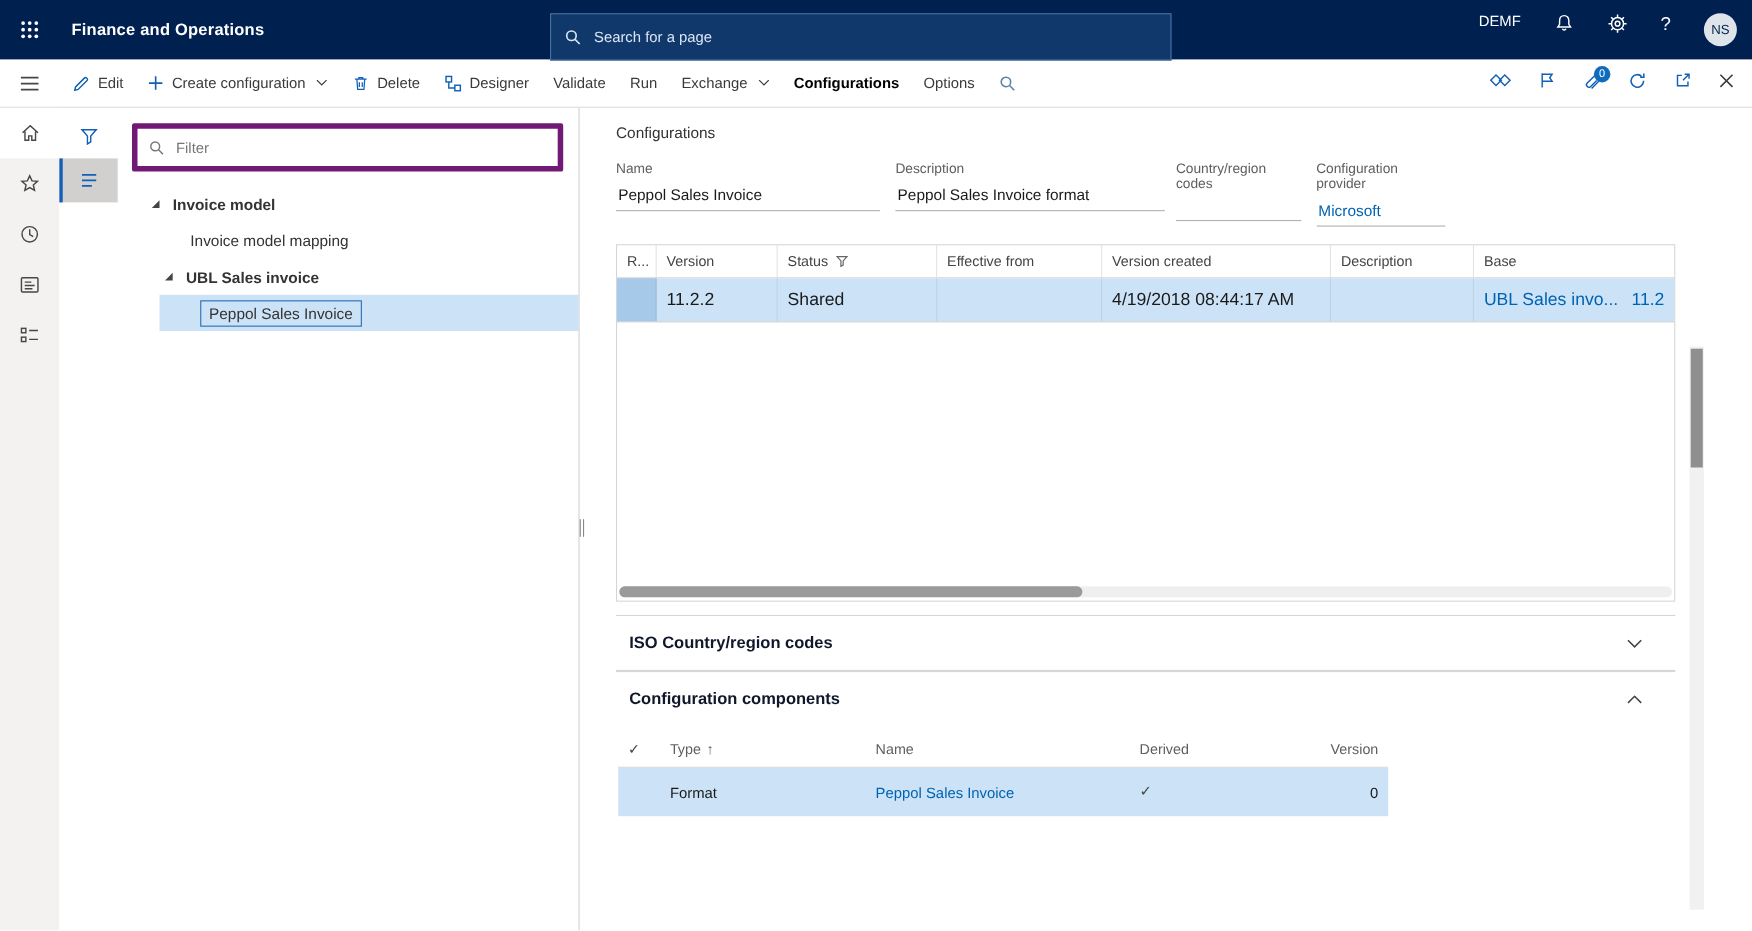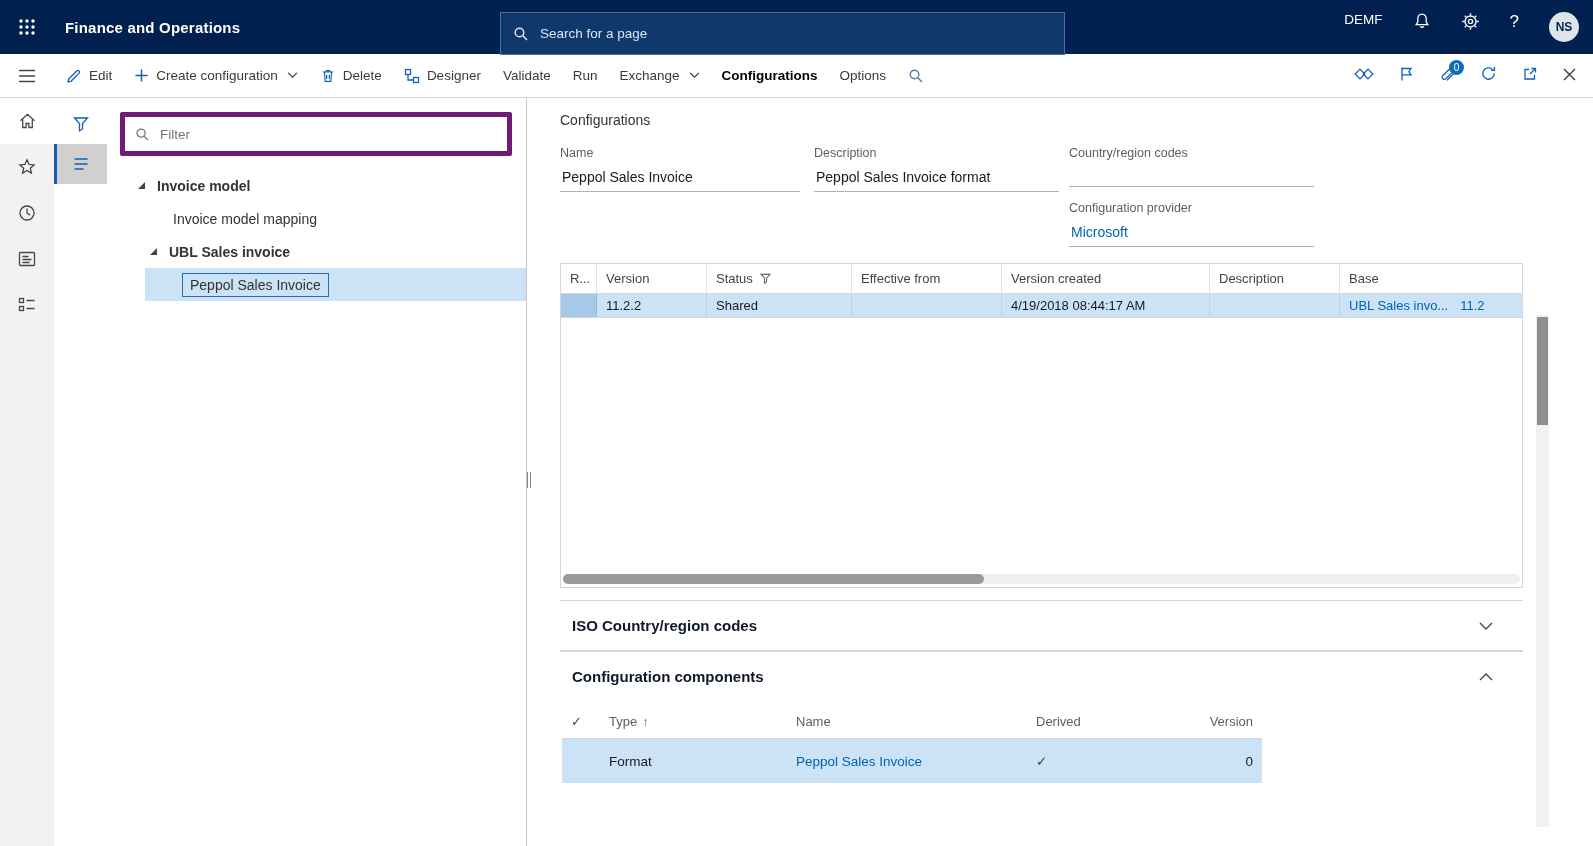--- a/index.html
+++ b/index.html
@@ -12,21 +12,21 @@
   
   .topbar{height:54px;background:#002050;color:#fff;display:flex;align-items:center;position:relative;}
   .waffle{width:54px;height:54px;display:flex;align-items:center;justify-content:center;}
   .app-title{font-size:15px;font-weight:700;margin-left:11px;letter-spacing:.2px;}
   .top-search{position:absolute;left:500px;top:12px;width:565px;height:43px;background:#10386b;border:1px solid #49719f;display:flex;align-items:center;gap:9px;padding:0 12px;}
   .top-search input{flex:1;background:transparent;border:none;outline:none;color:#fff;font-size:13.5px;}
   .top-search input::placeholder{color:#dbe6f5;opacity:1;}
   .top-right{margin-left:auto;display:flex;align-items:flex-start;gap:30px;padding-right:14px;}
   .company{font-size:13.5px;}
   .help-btn{font-size:17px;}
-  .avatar{width:30px;height:30px;border-radius:50%;background:#dfe3ea;color:#00264d;font-size:12px;font-weight:700;display:flex;align-items:center;justify-content:center;}
+  .avatar{width:30px;height:30px;border-radius:50%;background:#dfe3ea;color:#00264d;font-size:12px;font-weight:400;display:flex;align-items:center;justify-content:center;}
 
   
   .actionbar{height:44px;background:#fff;border-bottom:1px solid #d6d6d6;display:flex;align-items:center;}
   .hamburger{width:54px;height:44px;display:flex;align-items:center;justify-content:center;color:#484644;}
   .ab-left{display:flex;align-items:center;gap:22px;padding-left:12px;font-size:13.5px;color:#3b3a39;}
   .ab-btn{display:flex;align-items:center;gap:7px;color:#3b3a39;}
   .ab-btn .ico{color:#1160b7;display:flex;}
   .chev{color:#3b3a39;display:flex;margin-left:2px;}
   .tab.active{font-weight:700;color:#000;}
   .ab-right{margin-left:auto;display:flex;align-items:center;gap:25px;padding-right:17px;color:#1160b7;}
@@ -64,28 +64,28 @@
   .grip{position:absolute;top:50%;left:0;width:4px;height:16px;border-left:1px solid #8a8886;border-right:1px solid #8a8886;}
 
   
   .main{flex:1;background:#fff;position:relative;padding:14px 26px 0 28px;overflow:hidden;}
   .caption{font-size:14px;color:#333;height:18px;}
   .fields{display:flex;margin-top:16px;}
   .field label{display:block;font-size:12.5px;color:#605e5c;margin-bottom:9px;}
   .field .val{font-size:14px;color:#1a1a1a;min-height:18px;border-bottom:1px solid #b3b0ad;padding:0 2px 6px;}
   .f-name{width:240px;}
   .f-desc{width:245px;margin-left:14px;}
-  .col3{width:245px;margin-left:10px;display:flex;flex-direction:column;gap:14px;}
+  .col3{width:245px;margin-left:10px;display:flex;flex-direction:row;gap:14px;}
   .link{color:#0063b1;text-decoration:none;}
 
   .vgrid{margin-top:16px;width:963px;height:325px;border:1px solid #d6d6d6;position:relative;font-size:13px;}
   .vhead{display:grid;grid-template-columns:36px 110px 145px 150px 208px 130px 1fr;height:30px;border-bottom:1px solid #d6d6d6;color:#444;}
   .vhead .hc{display:flex;align-items:center;gap:7px;padding:0 9px;border-right:1px solid #e3e3e3;overflow:hidden;white-space:nowrap;}
   .vhead .hc:last-child{border-right:none;}
-  .vrow{display:grid;grid-template-columns:36px 110px 145px 150px 208px 130px 1fr;height:24px;background:#cce3f7;border-bottom:1px solid #d6d6d6;color:#1a1a1a;font-size:13px;}
+  .vrow{display:grid;grid-template-columns:36px 110px 145px 150px 208px 130px 1fr;height:40px;background:#cce3f7;border-bottom:1px solid #d6d6d6;color:#1a1a1a;font-size:16px;}
   .vrow .c{display:flex;align-items:center;padding:0 9px;border-right:1px solid rgba(0,0,0,0.07);overflow:hidden;white-space:nowrap;}
   .vrow .c:last-child{border-right:none;}
   .sel-cell{background:#a6c8e9;}
   .base-c{gap:12px;}
   .hscroll{position:absolute;left:2px;right:2px;bottom:3px;height:10px;background:#efefef;border-radius:5px;}
   .hthumb{width:44%;height:10px;background:#9a9a9a;border-radius:5px;}
 
   .fasttab{width:963px;}
   .ft-head{height:50px;display:flex;align-items:center;justify-content:space-between;border-top:1px solid #d6d6d6;padding:0 30px 0 12px;}
   .fasttab.collapsed{margin-top:12px;border-bottom:1px solid #d6d6d6;}

